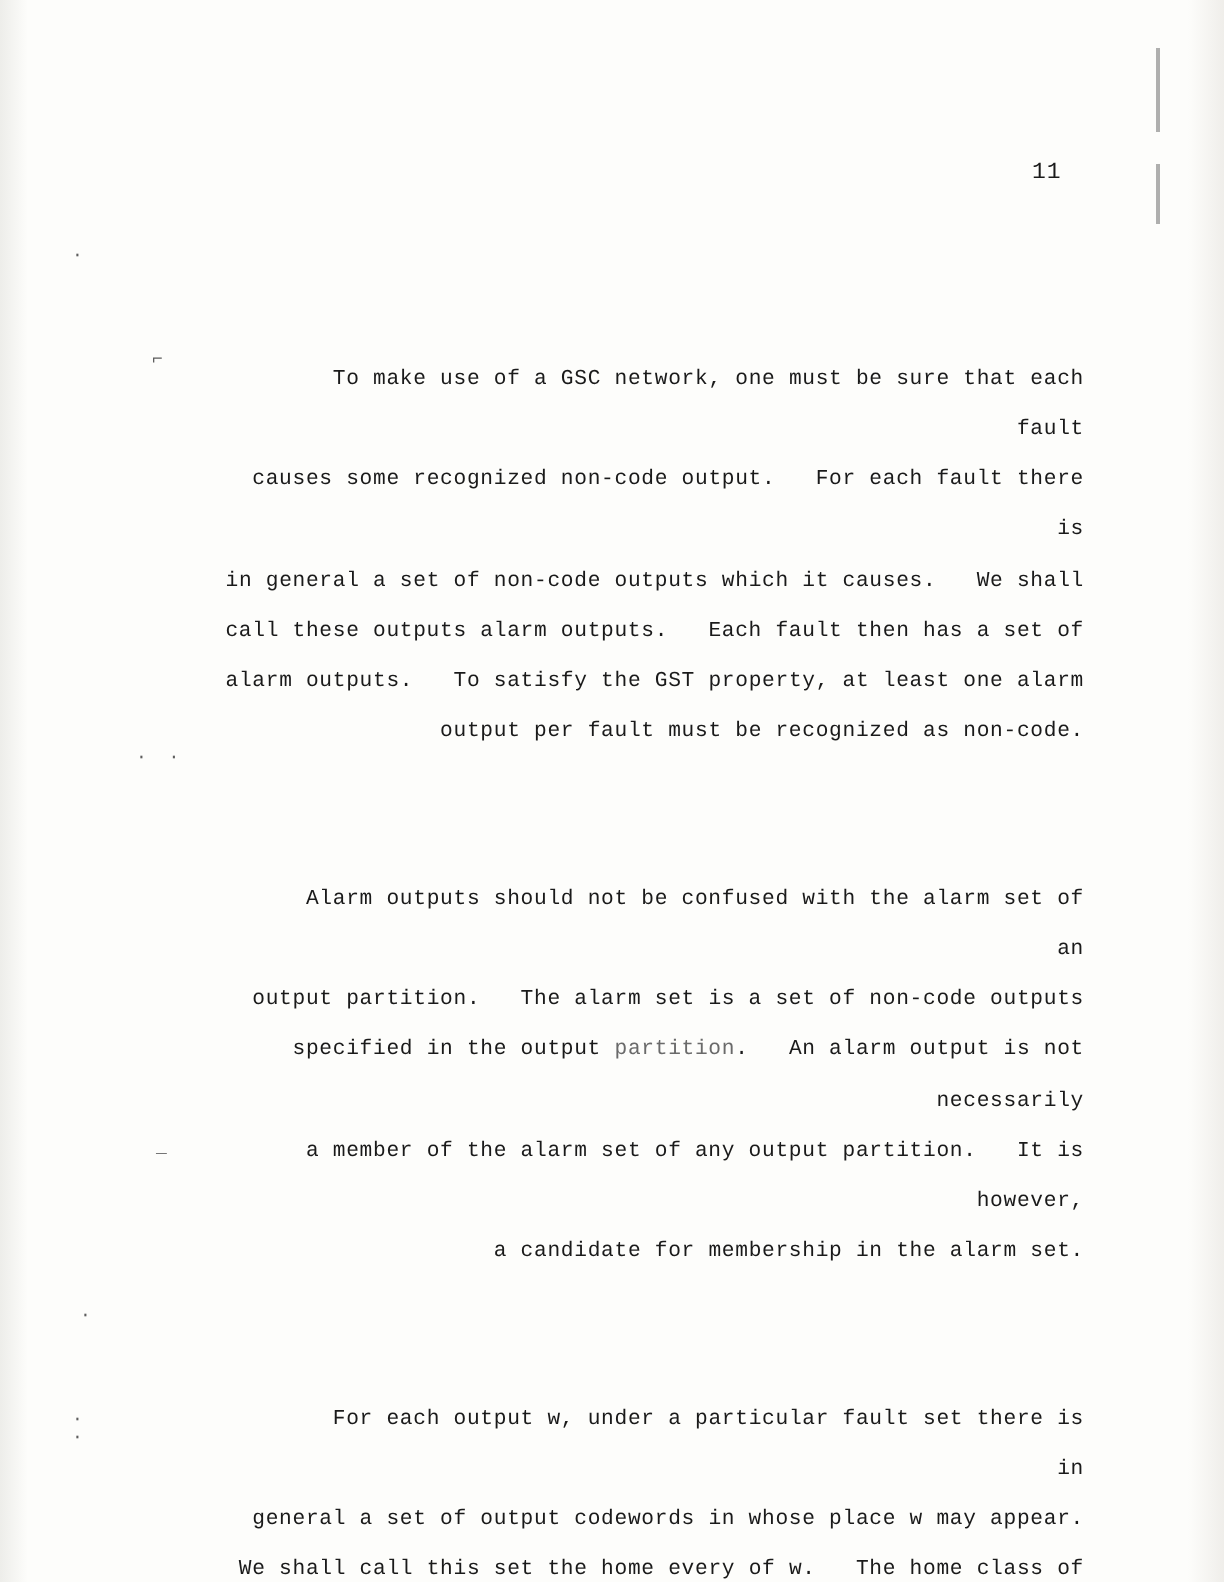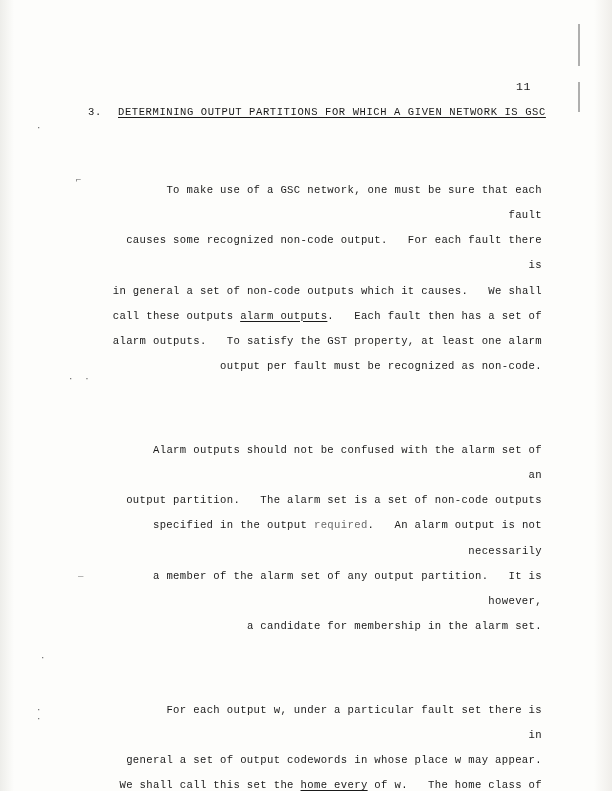--- a/index.html
+++ b/index.html
@@ -74,21 +74,20 @@
     line-height: 25.1px;
     letter-spacing: .35px;
     white-space: pre-wrap;
   }
   .para {
     margin: 0 0 9px 0;
     text-indent: 0;
     text-align: right;
   }
   .u {
-    text-decoration: underline;
     text-underline-offset: 2px;
   }
   .faint {
     color: #6a6a6a;
   }
   
   .mark {
     position: absolute;
     color: #5d5d5d;
     font-size: 9px;
@@ -101,34 +100,31 @@
 <div class="page">
 
   <div class="page-edge-left"></div>
   <div class="page-edge-right"></div>
 
   <div class="bind-mark" style="left:578px; top:24px; width:2px; height:42px;"></div>
   <div class="bind-mark" style="left:578px; top:82px; width:2px; height:30px;"></div>
 
   <div class="page-number">11</div>
 
-  <div class="section-head">
-    <span class="section-num">3.</span><span class="section-title">DETERMINING OUTPUT PARTITIONS FOR WHICH A GIVEN NETWORK IS GSC</span>
-  </div>
 
   <div class="body-text">
     <p class="para" id="p1"><span>        To make use of a GSC network, one must be sure that each fault
 causes some recognized non-code output.   For each fault there is
 in general a set of non-code outputs which it causes.   We shall
 call these outputs </span><span class="u">alarm outputs</span><span>.   Each fault then has a set of
 alarm outputs.   To satisfy the GST property, at least one alarm
 output per fault must be recognized as non-code.</span></p>
     <p class="para" id="p2"><span>     Alarm outputs should not be confused with the alarm set of an
 output partition.   The alarm set is a set of non-code outputs
-specified in the output </span><span class="faint">required</span><span>.   An alarm output is not necessarily
+specified in the output </span><span class="faint">partition</span><span>.   An alarm output is not necessarily
 a member of the alarm set of any output partition.   It is however,
 a candidate for membership in the alarm set.</span></p>
     <p class="para" id="p3"><span>        For each output w, under a particular fault set there is in
 general a set of output codewords in whose place w may appear.
 We shall call this set the </span><span class="u">home every</span><span> of w.   The home class of an
 output codeword j always contains j, since output j appears under
 no-fault.   It contains a different output codeword x if some
 fault can change the output from x to w.   The home class of a
 non-code output t never contains t, since t is not an output code-
 word.   It contains an output codeword y if there is some fault

